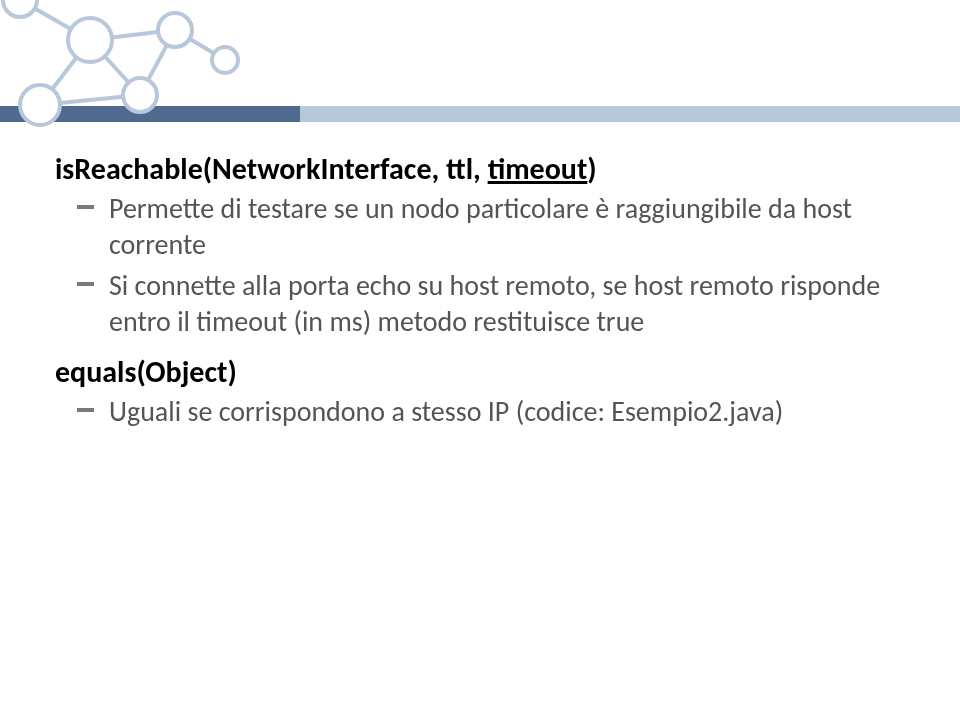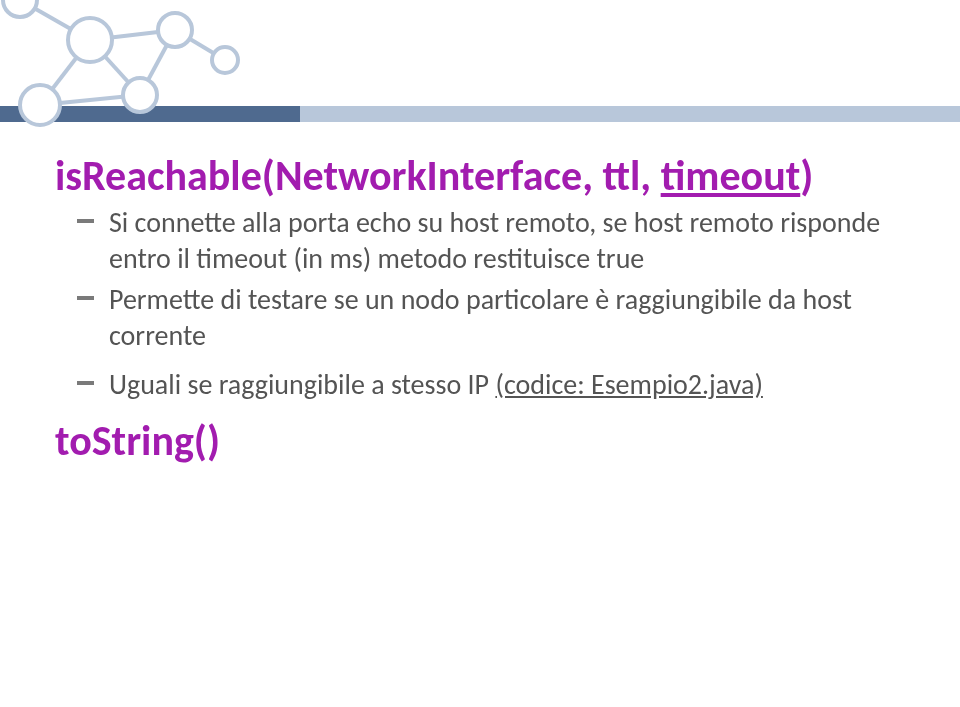--- a/index.html
+++ b/index.html
@@ -22,23 +22,23 @@
   }
   .graph-deco svg { width:100%; height:100%; }
 
   .content {
     position:absolute;
     top:150px; left:55px; right:40px;
     color:#545454;
   }
 
   .method {
-    font-size:42px;
+    font-size:30px;
     font-weight:700;
-    color:#a21caf;
+    color:#000000;
     margin-bottom:4px;
   }
   .method .u { text-decoration:underline; }
 
   ul.bullets {
     list-style:none;
     margin:0 0 12px 0;
     padding:0;
   }
   ul.bullets > li {
@@ -49,21 +49,21 @@
     color:#545454;
     margin-bottom:4px;
   }
   ul.bullets > li::before {
     content:"";
     position:absolute;
     left:22px; top:14px;
     width:17px; height:4px;
     background:#7a7a7a;
   }
-  .u { text-decoration:underline; }
+  .u { }
 
 </style>
 </head>
 <body>
 
 <div class="slide">
 
   <div class="header-band">
     <div class="dark"></div>
     <div class="light"></div>
@@ -90,29 +90,29 @@
       </g>
     </svg>
   </div>
 
   <div class="content">
 
     <div class="method">
       <span>isReachable(NetworkInterface, ttl, </span><span class="u">timeout</span><span>)</span>
     </div>
     <ul class="bullets">
+      <li><span>Permette di testare se un nodo particolare è raggiungibile da host corrente</span></li>
       <li><span>Si connette alla porta echo su host remoto, se host remoto risponde entro il timeout (in ms) metodo restituisce true</span></li>
-      <li><span>Permette di testare se un nodo particolare è raggiungibile da host corrente</span></li>
     </ul>
 
+    <div class="method">
+      <span>equals(Object)</span>
+    </div>
     <ul class="bullets">
       <li>
-        <span>Uguali se raggiungibile a stesso IP </span><span class="u">(codice: Esempio2.java)</span>
+        <span>Uguali se corrispondono a stesso IP </span><span class="u">(codice: Esempio2.java)</span>
       </li>
     </ul>
 
-    <div class="method">
-      <span>toString()</span>
-    </div>
 
   </div>
 
 </div>
 
 </body></html>

